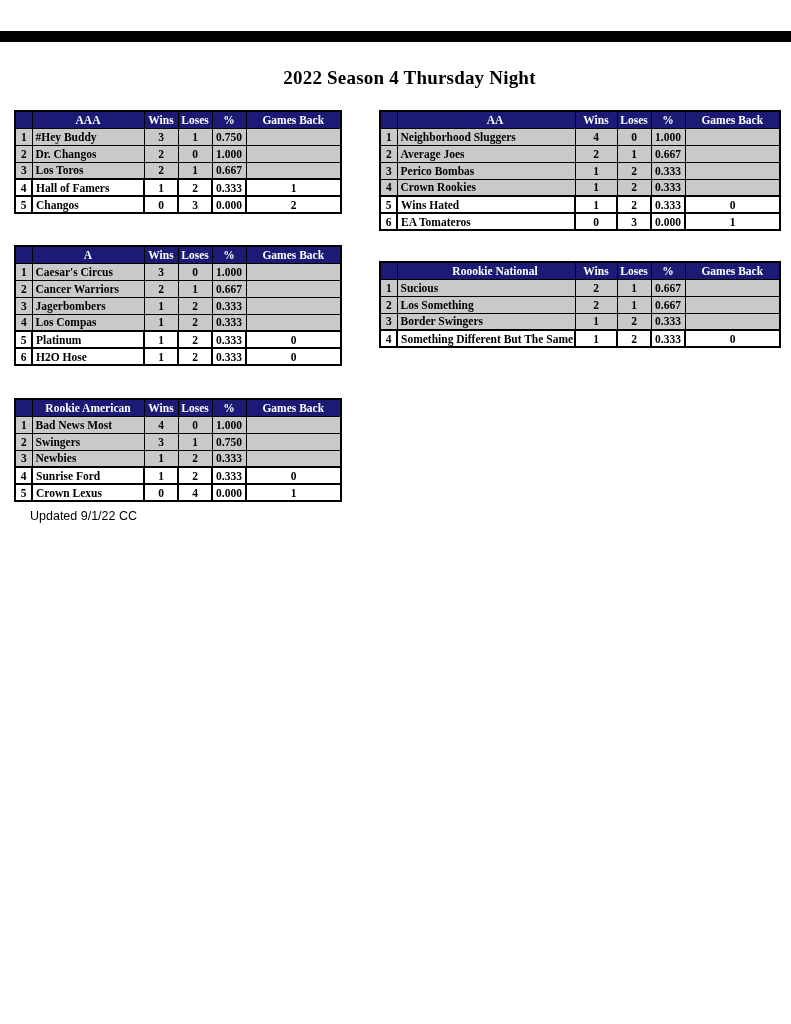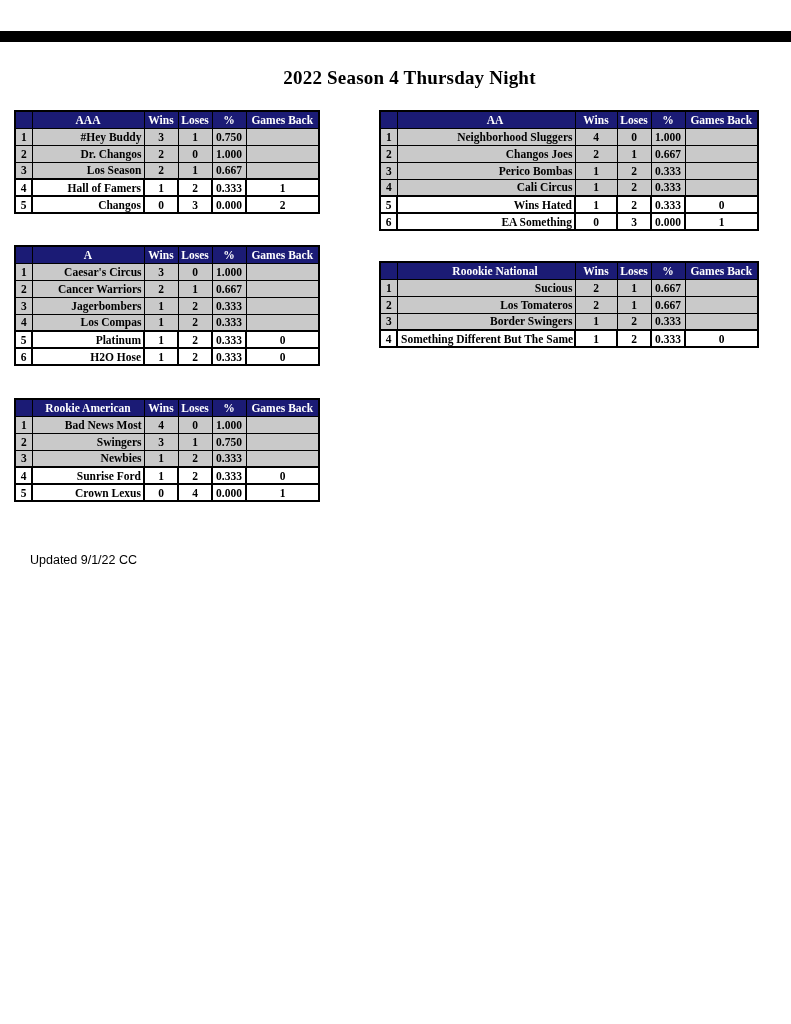--- a/index.html
+++ b/index.html
@@ -21,42 +21,42 @@
   .standings th, .standings td {
     border:1px solid var(--border,#000);
     height:17px; padding:0 2px;
     font-family:"Liberation Serif", serif;
     font-size:11.5px; font-weight:bold;
     text-align:center; vertical-align:middle;
     white-space:nowrap; overflow:hidden;
   }
   .standings thead th { background:var(--header-bg,#1b1b75); color:var(--header-text,#fff); }
   .standings tbody td { background:var(--row-gray,#c9c9c9); color:#000; }
-  .standings td.c-team { text-align:right; padding-left:3px; }
+  .standings td.c-team { text-align:left; padding-left:3px; }
   .standings tbody tr.emph td { background:var(--row-white,#fff); border-width:2px; }
 
   .c-rank  { width:17px; }
   .c-team  { width:112px; }
   .c-wins  { width:34px; }
   .c-loses { width:34px;margin-left:45px; }
   .c-pct   { width:34px; }
-  .c-gb    { width:73px; }
+  .c-gb    { width:95px; }
   .wide .c-team { width:178px;padding-left:20px; }
   .wide .c-wins { width:42px; }
 
   #tbl-aaa { left:14px;  top:110px; width:304px; }
   #tbl-aa  { left:379px; top:110px; width:378px; }
   #tbl-a   { left:14px;  top:245px; width:304px; }
   #tbl-rn  { left:379px; top:261px; width:378px;border-radius:6px; }
   #tbl-ra  { left:14px;  top:398px; width:304px;border-radius:20px; }
 
   .updated {
     position:absolute; left:30px; top:509px;
     font-family:"Liberation Sans", sans-serif;
-    font-size:12.5px; color:#000;margin-top:44px;
+    font-size:12.5px; color:#000;
   }
 </style>
 </head>
 <body>
 
 <div class="scan-bar"></div>
 
 <div class="page-title">2022 Season 4 Thursday Night</div>
 
 <table class="standings" id="tbl-aaa">
@@ -82,21 +82,21 @@
       <tr>
         <td class="c-rank">2</td>
         <td class="c-team">Dr. Changos</td>
         <td class="c-wins">2</td>
         <td class="c-loses">0</td>
         <td class="c-pct">1.000</td>
         <td class="c-gb"></td>
       </tr>
       <tr>
         <td class="c-rank">3</td>
-        <td class="c-team">Los Season</td>
+        <td class="c-team">Los Toros</td>
         <td class="c-wins">2</td>
         <td class="c-loses">1</td>
         <td class="c-pct">0.667</td>
         <td class="c-gb"></td>
       </tr>
       <tr class="emph">
         <td class="c-rank">4</td>
         <td class="c-team">Hall of Famers</td>
         <td class="c-wins">1</td>
         <td class="c-loses">2</td>
@@ -128,53 +128,53 @@
       <tr>
         <td class="c-rank">1</td>
         <td class="c-team">Neighborhood Sluggers</td>
         <td class="c-wins">4</td>
         <td class="c-loses">0</td>
         <td class="c-pct">1.000</td>
         <td class="c-gb"></td>
       </tr>
       <tr>
         <td class="c-rank">2</td>
-        <td class="c-team">Changos Joes</td>
+        <td class="c-team">Average Joes</td>
         <td class="c-wins">2</td>
         <td class="c-loses">1</td>
         <td class="c-pct">0.667</td>
         <td class="c-gb"></td>
       </tr>
       <tr>
         <td class="c-rank">3</td>
         <td class="c-team">Perico Bombas</td>
         <td class="c-wins">1</td>
         <td class="c-loses">2</td>
         <td class="c-pct">0.333</td>
         <td class="c-gb"></td>
       </tr>
       <tr>
         <td class="c-rank">4</td>
-        <td class="c-team">Cali Circus</td>
+        <td class="c-team">Crown Rookies</td>
         <td class="c-wins">1</td>
         <td class="c-loses">2</td>
         <td class="c-pct">0.333</td>
         <td class="c-gb"></td>
       </tr>
       <tr class="emph">
         <td class="c-rank">5</td>
         <td class="c-team">Wins Hated</td>
         <td class="c-wins">1</td>
         <td class="c-loses">2</td>
         <td class="c-pct">0.333</td>
         <td class="c-gb">0</td>
       </tr>
       <tr class="emph">
         <td class="c-rank">6</td>
-        <td class="c-team">EA Something</td>
+        <td class="c-team">EA Tomateros</td>
         <td class="c-wins">0</td>
         <td class="c-loses">3</td>
         <td class="c-pct">0.000</td>
         <td class="c-gb">1</td>
       </tr>
     </tbody>
   </table>
 <table class="standings" id="tbl-a">
     <thead>
       <tr>
@@ -252,21 +252,21 @@
       <tr>
         <td class="c-rank">1</td>
         <td class="c-team">Sucious</td>
         <td class="c-wins">2</td>
         <td class="c-loses">1</td>
         <td class="c-pct">0.667</td>
         <td class="c-gb"></td>
       </tr>
       <tr>
         <td class="c-rank">2</td>
-        <td class="c-team">Los Tomateros</td>
+        <td class="c-team">Los Something</td>
         <td class="c-wins">2</td>
         <td class="c-loses">1</td>
         <td class="c-pct">0.667</td>
         <td class="c-gb"></td>
       </tr>
       <tr>
         <td class="c-rank">3</td>
         <td class="c-team">Border Swingers</td>
         <td class="c-wins">1</td>
         <td class="c-loses">2</td>

